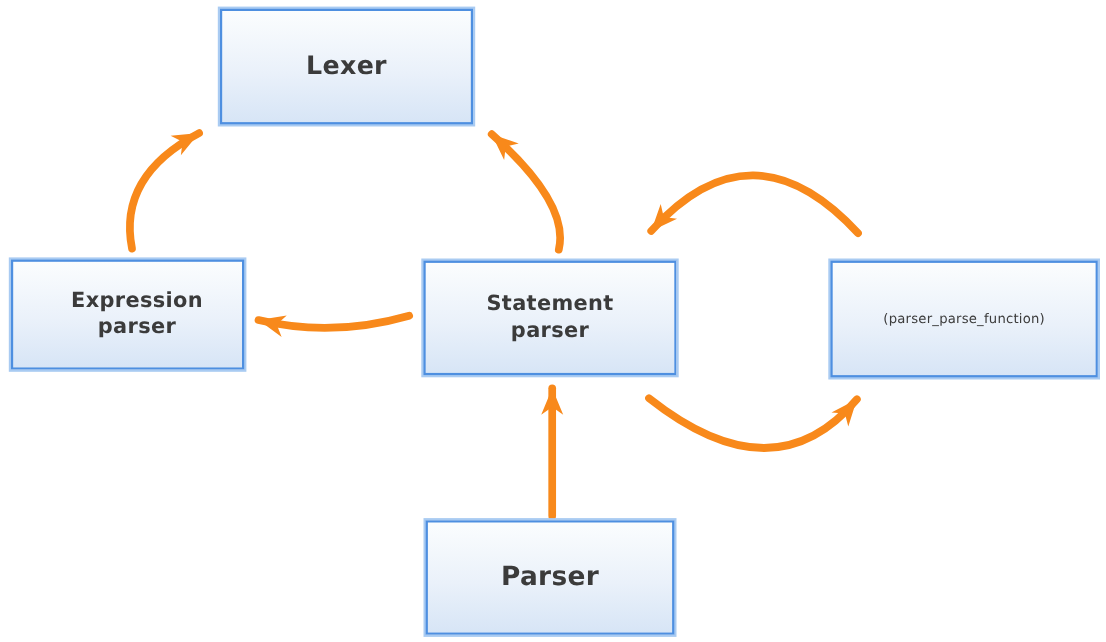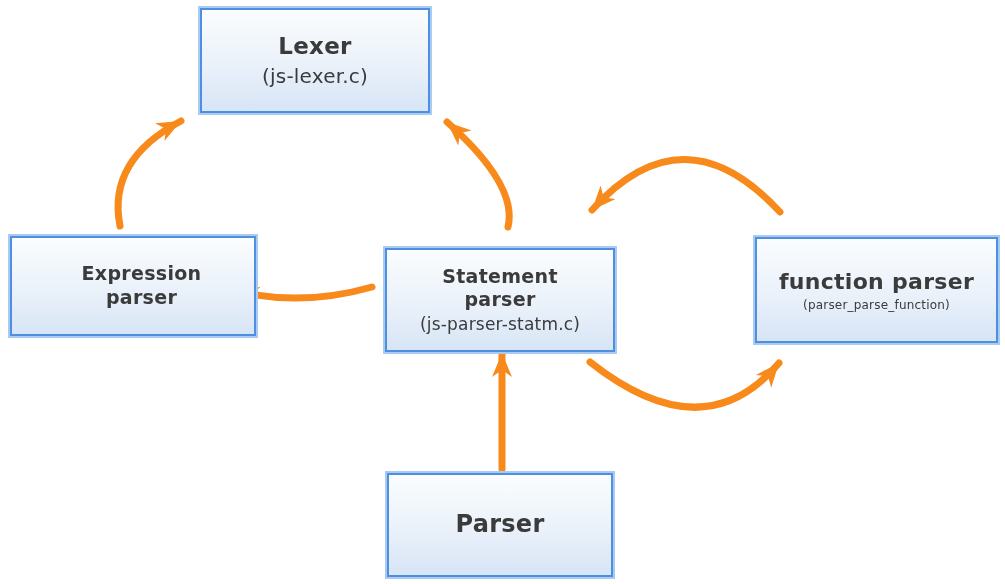--- a/index.html
+++ b/index.html
@@ -29,25 +29,25 @@
     background:linear-gradient(180deg,var(--node-fill-top) 0%,var(--node-fill-mid) 55%,var(--node-fill-bottom) 100%);
     line-height:1.32;
   }
   .node .title{font-weight:bold;white-space:pre-line;letter-spacing:.3px;}
   .node .subtitle{white-space:pre-line;letter-spacing:.2px;margin-top:2px;}
 
   .node--lexer{left:200px;top:8px;width:230px;height:105px;}
   .node--lexer .title{font-size:23px;}
   .node--lexer .subtitle{font-size:20px;}
 
-  .node--expression{left:10px;top:236px;width:246px;height:100px;line-height:1.25;padding-left:17px;}
+  .node--expression{left:10px;top:236px;width:212px;height:100px;line-height:1.25;padding-left:17px;}
   .node--expression .title{font-size:19px;}
   .node--expression .subtitle{font-size:17px;}
 
-  .node--statement{left:385px;top:237px;width:230px;height:104px;line-height:1.25;margin-top:11px;}
+  .node--statement{left:385px;top:237px;width:230px;height:104px;line-height:1.25;}
   .node--statement .title{font-size:19px;}
   .node--statement .subtitle{font-size:17px;}
 
   .node--function{left:755px;top:237px;width:243px;height:106px;}
   .node--function .title{font-size:22px;}
   .node--function .subtitle{font-size:12px;}
 
   .node--parser{left:387px;top:473px;width:226px;height:104px;}
   .node--parser .title{font-size:24px;}
   .node--parser .subtitle{font-size:17.5px;}
@@ -66,36 +66,33 @@
     <path class="edge" d="M 120,226 Q 107,160 181,121" marker-end="url(#arrowhead)"></path>
     <path class="edge" d="M 508,227 Q 518,185 447,122" marker-end="url(#arrowhead)"></path>
     <path class="edge" d="M 372,287 Q 302,307 235,291" marker-end="url(#arrowhead)"></path>
     <path class="edge" d="M 780,212 Q 684,108 592,210" marker-end="url(#arrowhead)"></path>
     <path class="edge" d="M 590,362 Q 704,452 779,363" marker-end="url(#arrowhead)"></path>
     <path class="edge" d="M 502,469 L 502,353" marker-end="url(#arrowhead)"></path>
   </svg>
 
   <div class="node node--lexer">
     <div class="title">Lexer</div>
-    <div class="subtitle">(js-lexer.c)</div>
   </div>
 
   <div class="node node--expression">
     <div class="title">Expression
 parser</div>
   </div>
 
   <div class="node node--statement">
     <div class="title">Statement
 parser</div>
-    <div class="subtitle">(js-parser-statm.c)</div>
   </div>
 
   <div class="node node--function">
-    <div class="title">function parser</div>
     <div class="subtitle">(parser_parse_function)</div>
   </div>
 
   <div class="node node--parser">
     <div class="title">Parser</div>
   </div>
 
 </div>
 
 </body></html>

